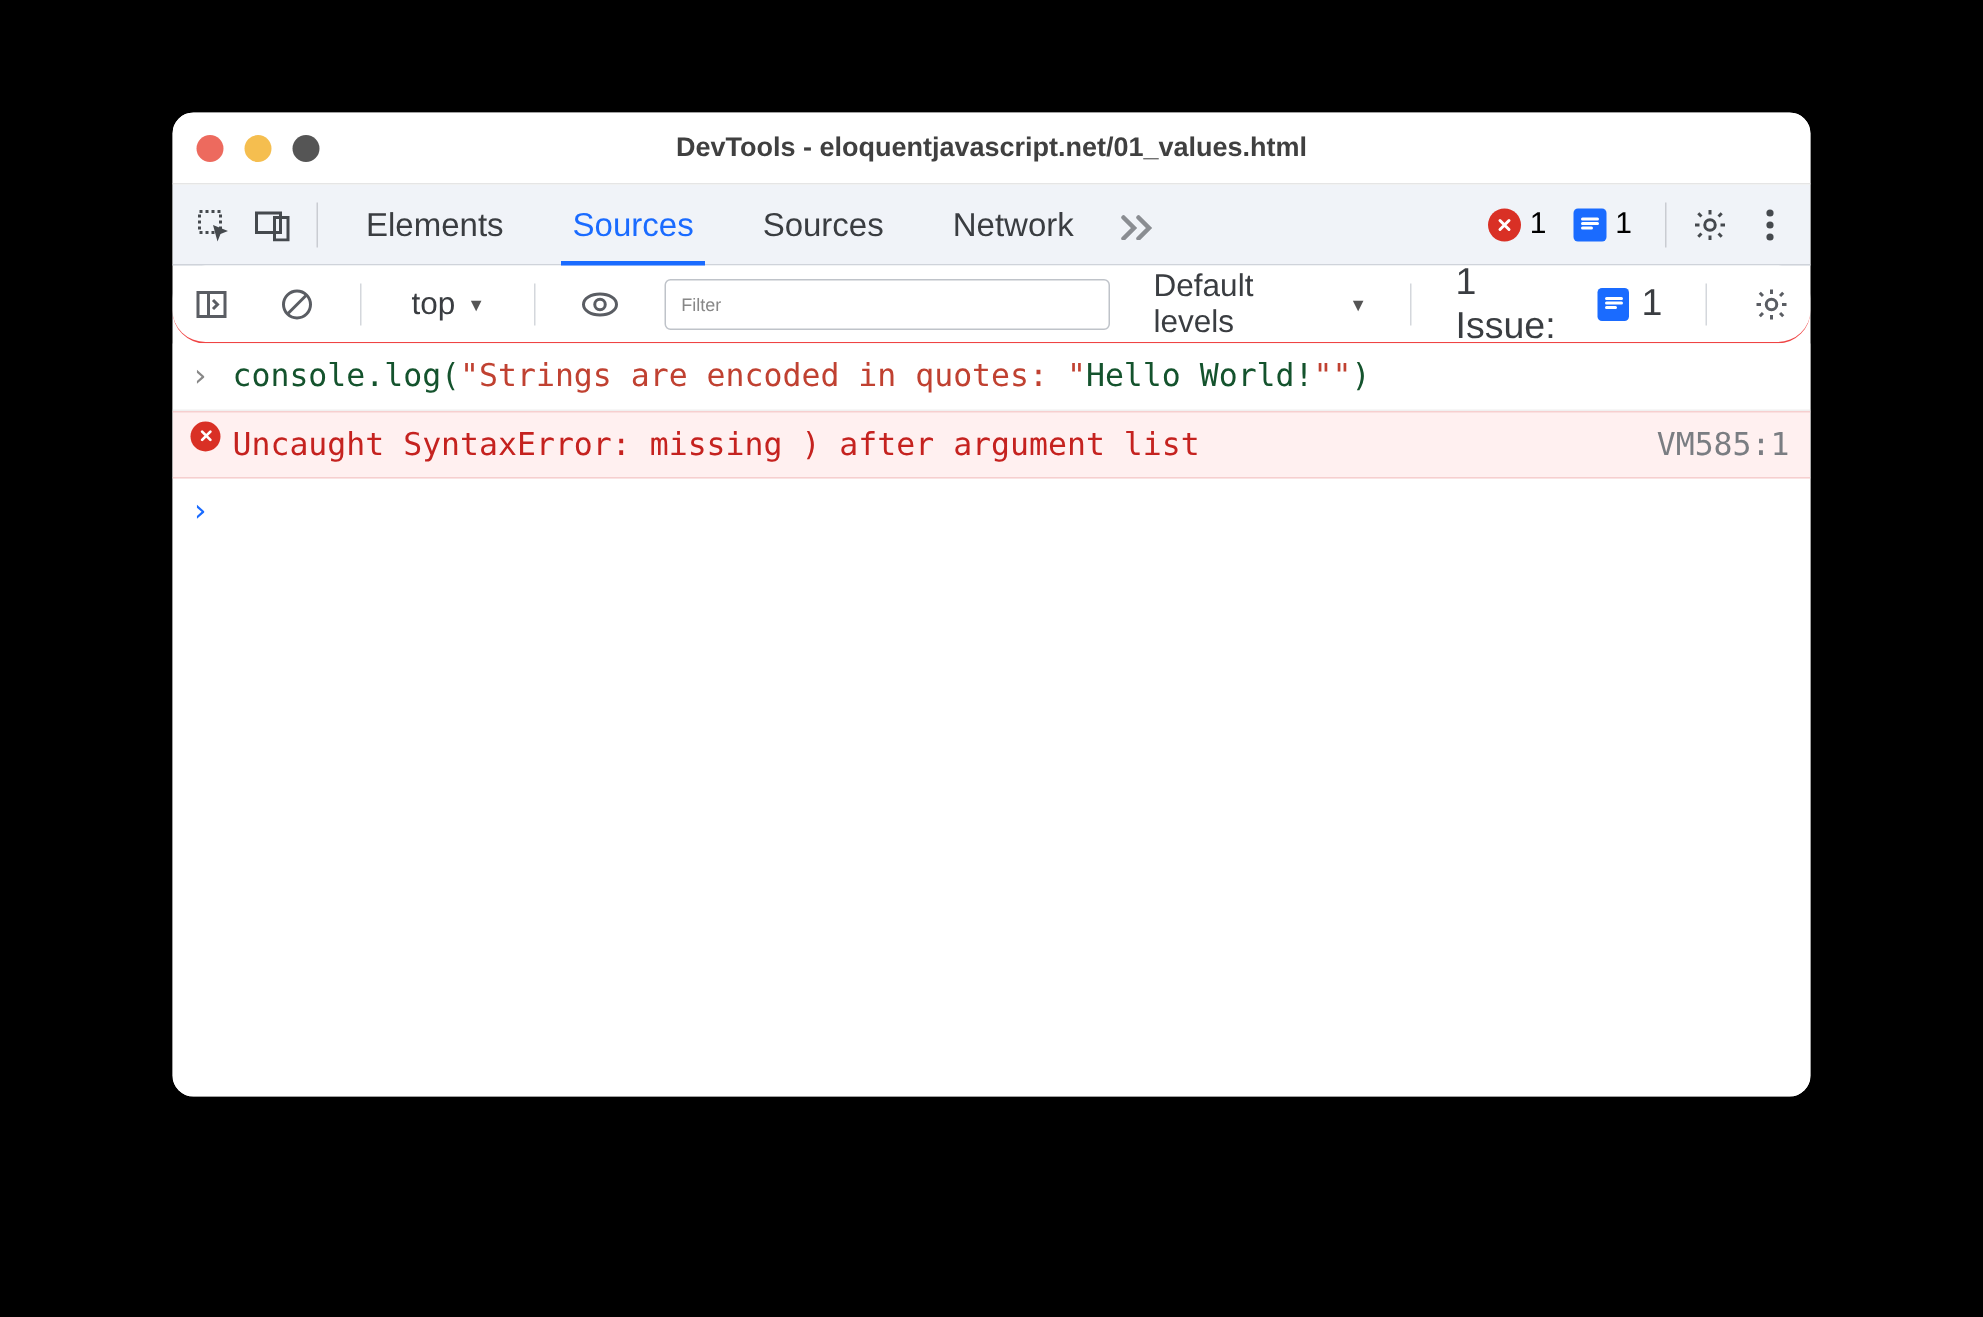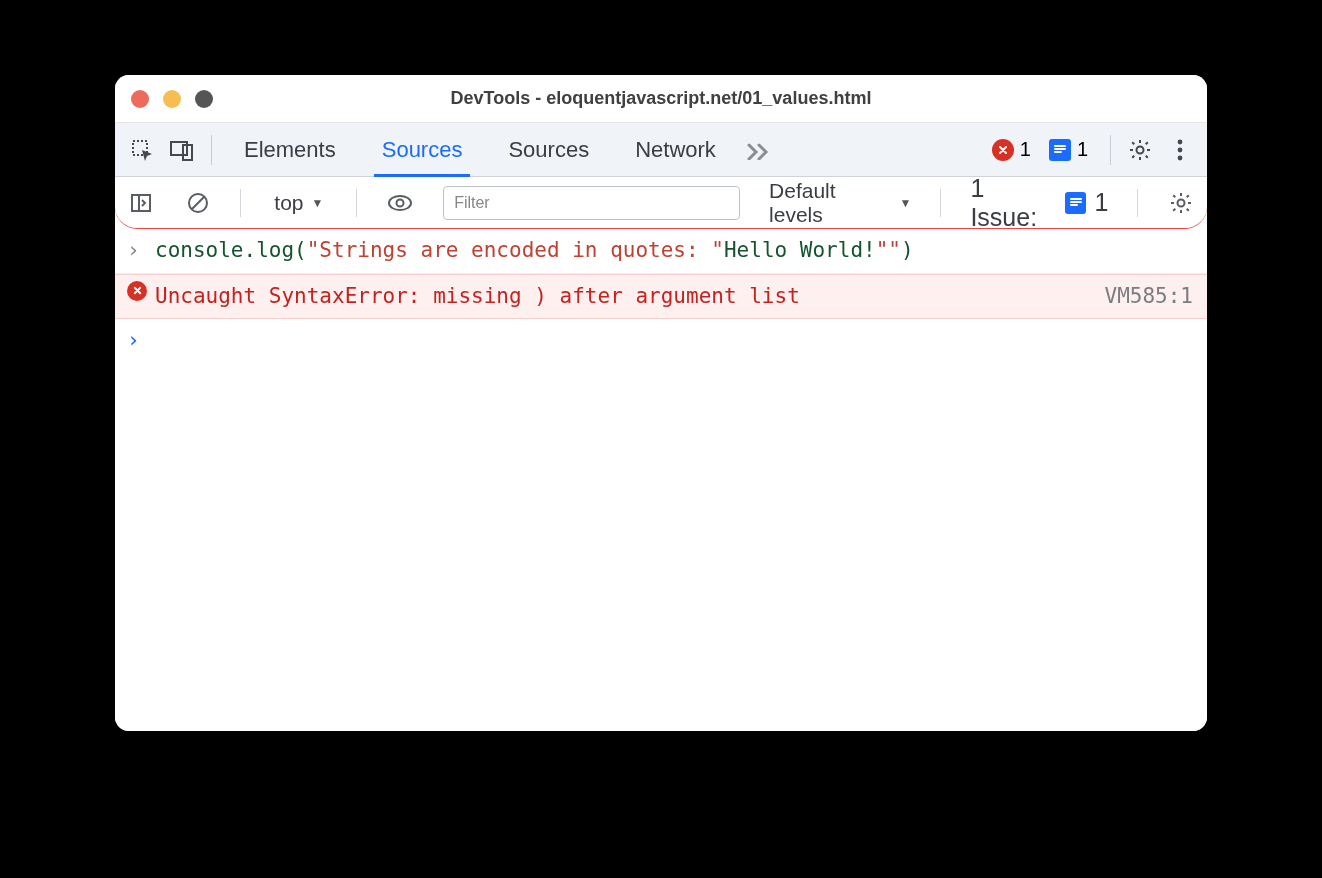--- a/index.html
+++ b/index.html
@@ -117,21 +117,21 @@
     display: flex; align-items: center; gap: 8px;
     font-size: 21px; color: #3a3d41; cursor: pointer;
     padding: 0 4px;
   }
   .context-select .tri { font-size: 12px; color: #555; }
   .filter-input {
     width: 300px; height: 34px;
     border: 1px solid #bfc3c9;
     border-radius: 4px;
     padding: 0 10px;
-    font-size: 16px;
+    font-size: 12px;
     color: #333;
   }
   .filter-input::placeholder { color: #888; }
   .levels-select {
     display: flex; align-items: center; gap: 6px;
     font-size: 21px; color: #3a3d41; cursor: pointer;
   }
   .issues-readout {
     display: flex; align-items: center; gap: 8px;
     font-size: 25px; color: #3a3d41;

